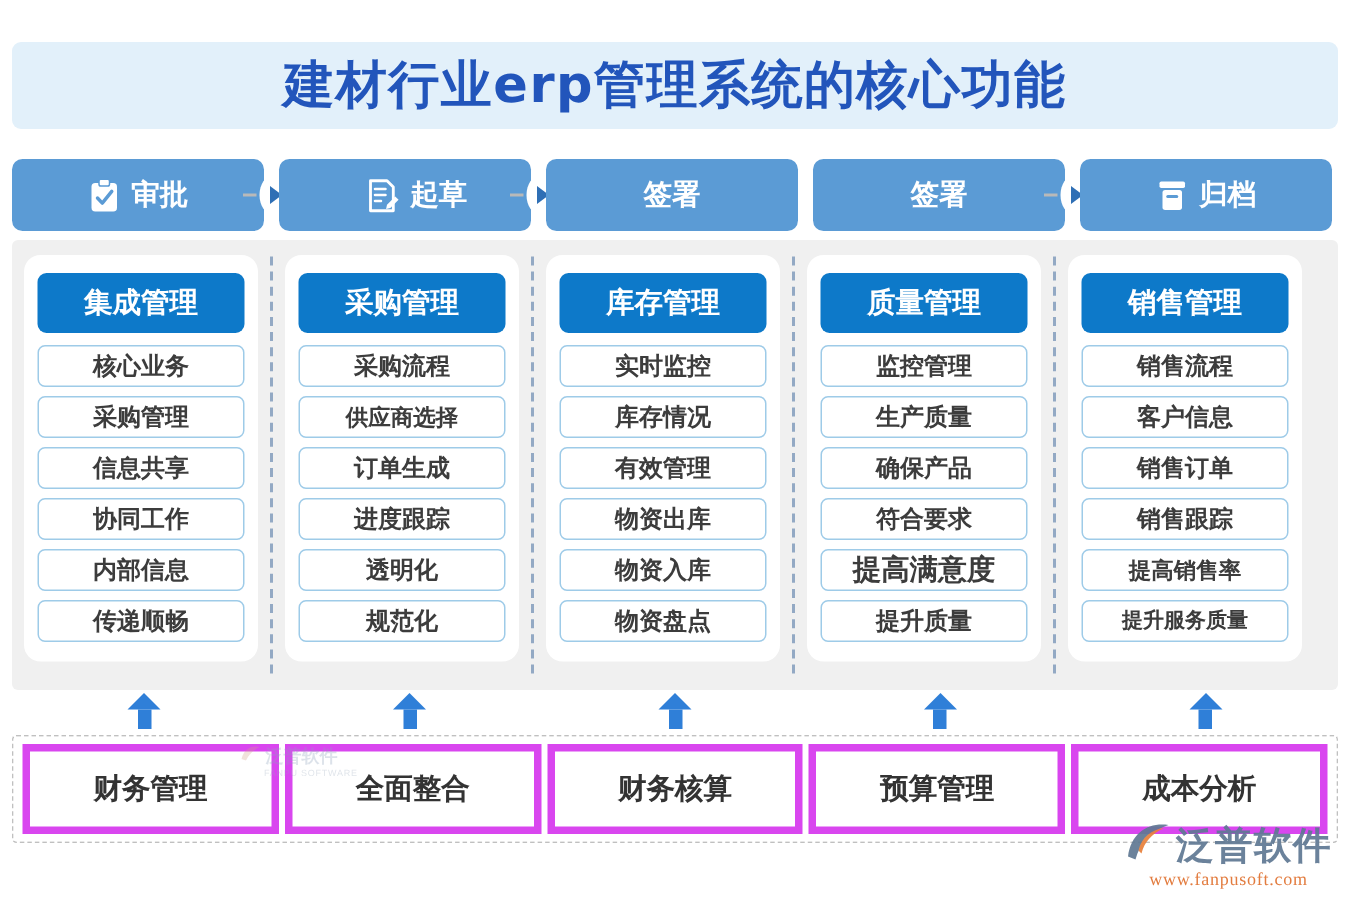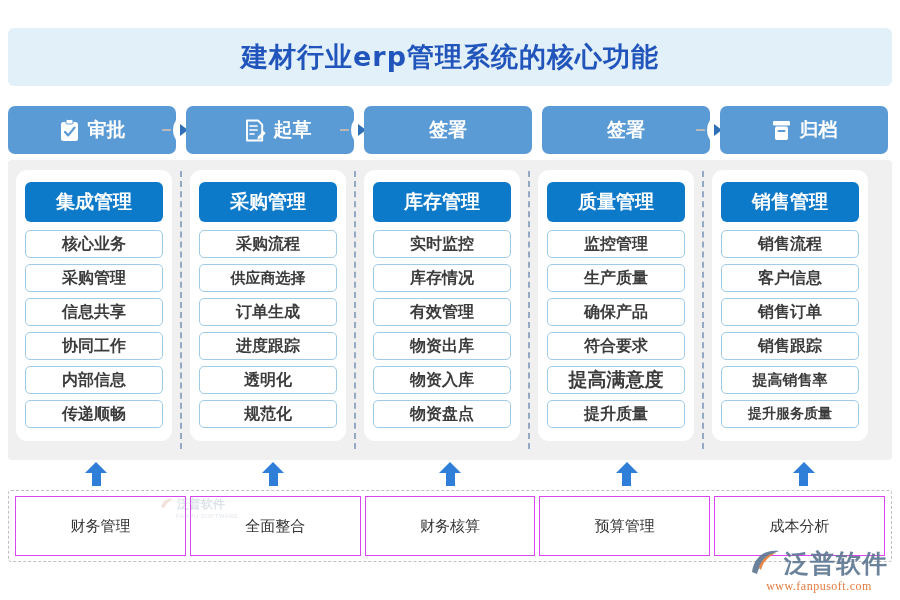--- a/index.html
+++ b/index.html
@@ -13,21 +13,21 @@
 
   
   .title-bar {
     position: absolute; left: 8px; top: 28px;
     width: 884px; height: 58px;
     background: #e2f0fa;
     border-radius: 6px;
     display: flex; align-items: center; justify-content: center;
   }
   .title-text {
-    font-size: 27px; font-weight: bold; color: #2255bb;
+    font-size: 34px; font-weight: bold; color: #2255bb;
     letter-spacing: 1px;
     font-family: "DejaVu Sans", "Liberation Sans", sans-serif;
   }
 
   
   .pill-row {
     position: absolute; left: 8px; top: 106px;
     width: 884px; height: 48px;
   }
   .pill {
@@ -131,23 +131,23 @@
     width: 884px; height: 72px;
     border: 1px dashed #c0c0c0;
     border-radius: 3px;
     display: flex; align-items: center;
     padding: 6px 6px;
     gap: 4px;
   }
   .bottom-box {
     flex: 1 1 0; height: 60px;
     background: #ffffff;
-    border: 1px solid #d946ef;
-    display: flex; align-items: center; justify-content: center;
-    color: #333333; font-size: 15px; font-weight: normal;
+    border: 5px solid #d946ef;
+    display: flex; align-items: center; justify-content: center;
+    color: #333333; font-size: 19px; font-weight: bold;
     font-family: "DejaVu Sans", "Liberation Sans", sans-serif;
   }
 
   
   .wm-small {
     position: absolute; left: 160px; top: 495px;
     opacity: .30; display: flex; flex-direction: column; align-items: flex-start;
     pointer-events: none;
   }
   .wm-small .wm-row { display: flex; align-items: center; gap: 3px; }

